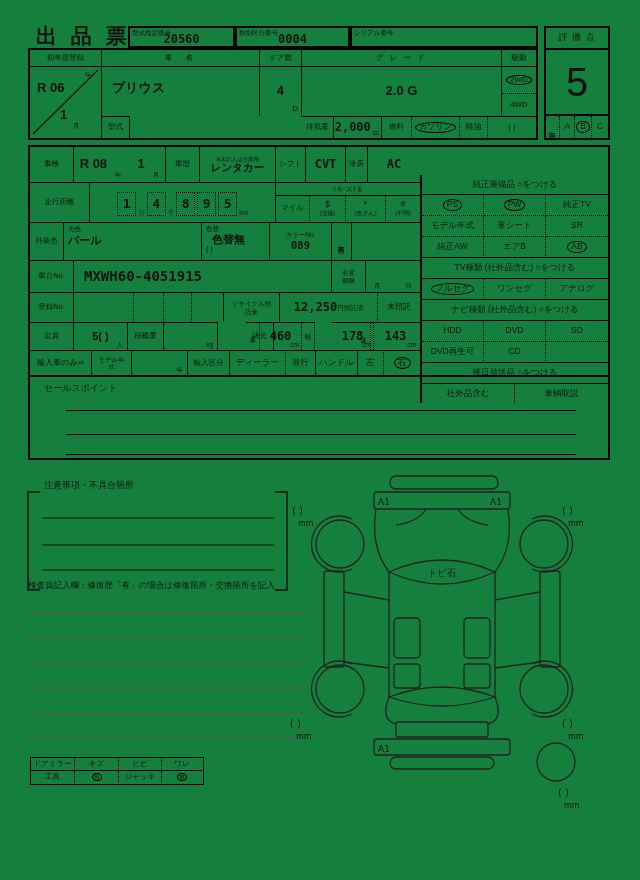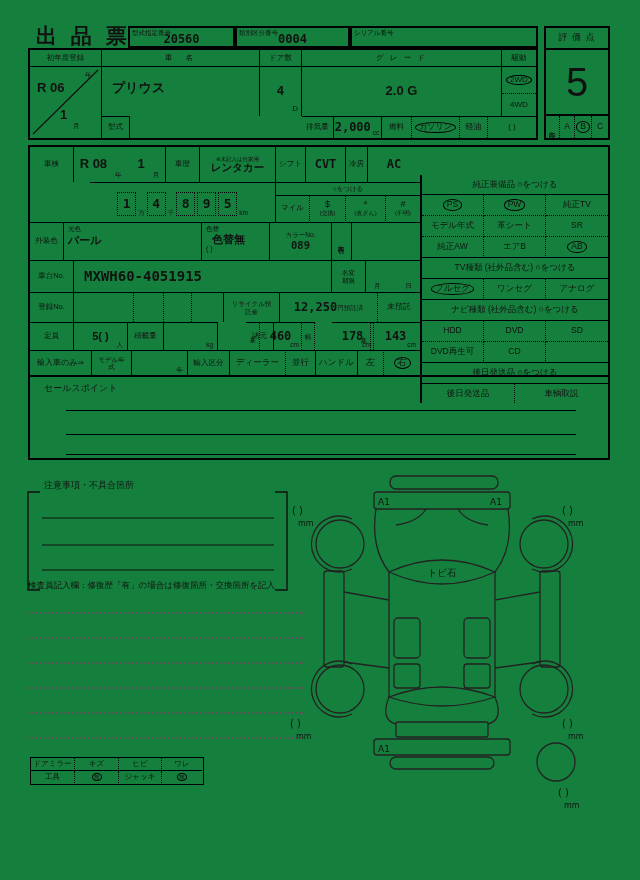--- a/index.html
+++ b/index.html
@@ -117,20 +117,21 @@
     </div>
     <div class="cell br lbl" style="left:246px;top:0;width:30px;height:35px;">シフト</div>
     <div class="cell br" style="left:276px;top:0;width:40px;height:35px;">
       <span class="val" style="font-size:12px;">CVT</span>
       </div>
     <div class="cell br lbl" style="left:316px;top:0;width:22px;height:35px;">冷房</div>
     <div class="cell" style="left:338px;top:0;width:52px;height:35px;">
       <span class="val" style="font-size:12px;">AC</span>
       </div>
 
+    <div class="cell bt br lbl" style="left:0;top:35px;width:60px;height:40px;">走行距離</div>
     <div class="cell bt br" style="left:60px;top:35px;width:186px;height:40px;gap:2px;align-items:flex-end;padding-bottom:6px;">
       <span class="val" style="border:1px dotted #000;width:17px;height:22px;display:inline-flex;align-items:center;justify-content:center;font-size:13px;">1</span>
       <span class="tiny">万</span>
       <span class="val" style="border:1px dotted #000;width:17px;height:22px;display:inline-flex;align-items:center;justify-content:center;font-size:13px;">4</span>
       <span class="tiny">千</span>
       <span class="val" style="border:1px dotted #000;width:17px;height:22px;display:inline-flex;align-items:center;justify-content:center;font-size:13px;">8</span>
       <span class="val" style="border:1px dotted #000;width:17px;height:22px;display:inline-flex;align-items:center;justify-content:center;font-size:13px;">9</span>
       <span class="val" style="border:1px dotted #000;width:17px;height:22px;display:inline-flex;align-items:center;justify-content:center;font-size:13px;">5</span>
       <span class="tiny">km</span>
     </div>
@@ -292,21 +293,21 @@
           <span class="mark">SD</span>
         </div>
       <div class="cell bb brd" style="left:0;top:167px;width:62px;height:21px;">
           <span class="mark">DVD再生可</span>
         </div>
       <div class="cell bb brd" style="left:62px;top:167px;width:62px;height:21px;">
           <span class="mark">CD</span>
         </div>
       <div class="cell bb" style="left:124px;top:167px;width:62px;height:21px;"></div>
       <div class="cell bb" style="left:0;top:188px;width:186px;height:21px;font-size:8.5px;">後日発送品 ○をつける</div>
-      <div class="cell brd" style="left:0;top:209px;width:93px;height:19px;">後日発送品</div>
+      <div class="cell brd" style="left:0;top:209px;width:93px;height:19px;">社外品含む</div>
       <div class="cell" style="left:93px;top:209px;width:93px;height:19px;">車輌取説</div>
     </div>
 
     <div class="abs" style="left:0;top:228px;width:578px;height:83px;border-top:2px solid #000;box-sizing:border-box;">
       <span class="abs" style="left:14px;top:5px;font-size:9px;">セールスポイント</span>
       <div class="line" style="left:36px;top:33px;width:510px;"></div>
       <div class="line" style="left:36px;top:57px;width:510px;"></div>
       <div class="line" style="left:36px;top:77px;width:510px;"></div>
     </div>
   </div>

